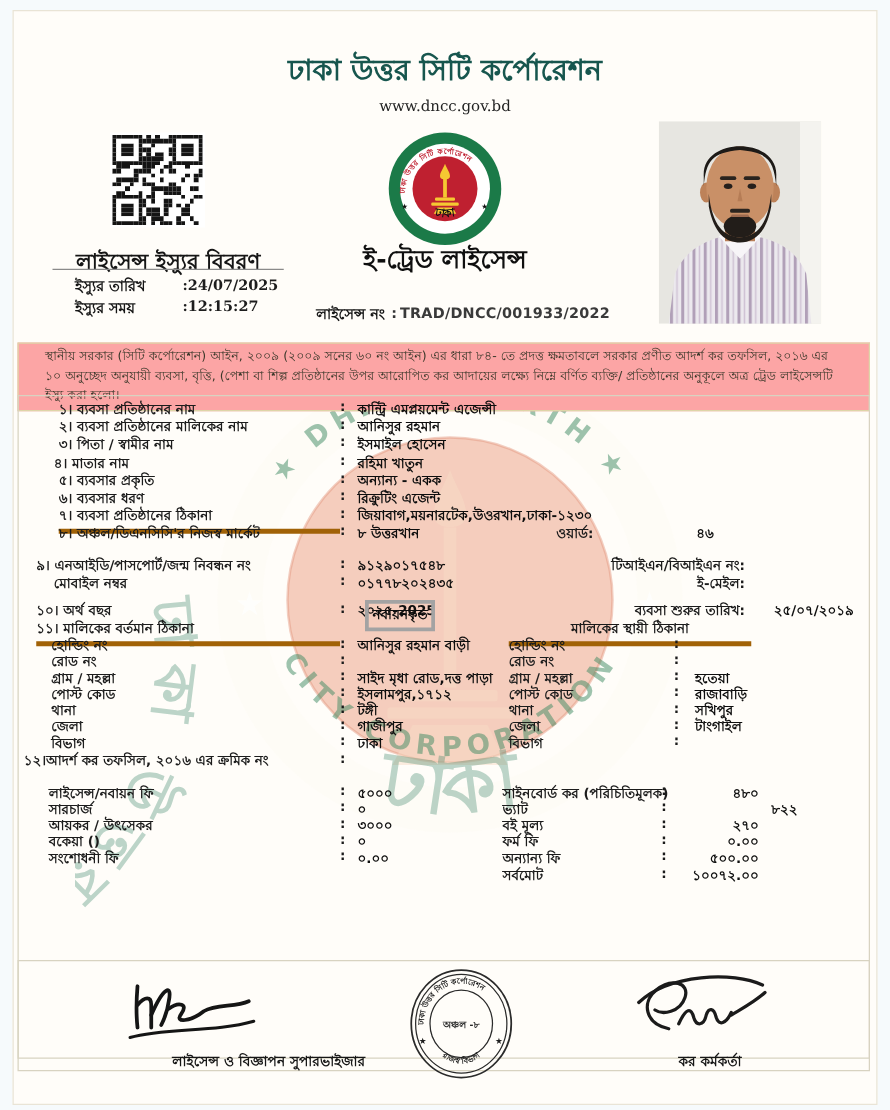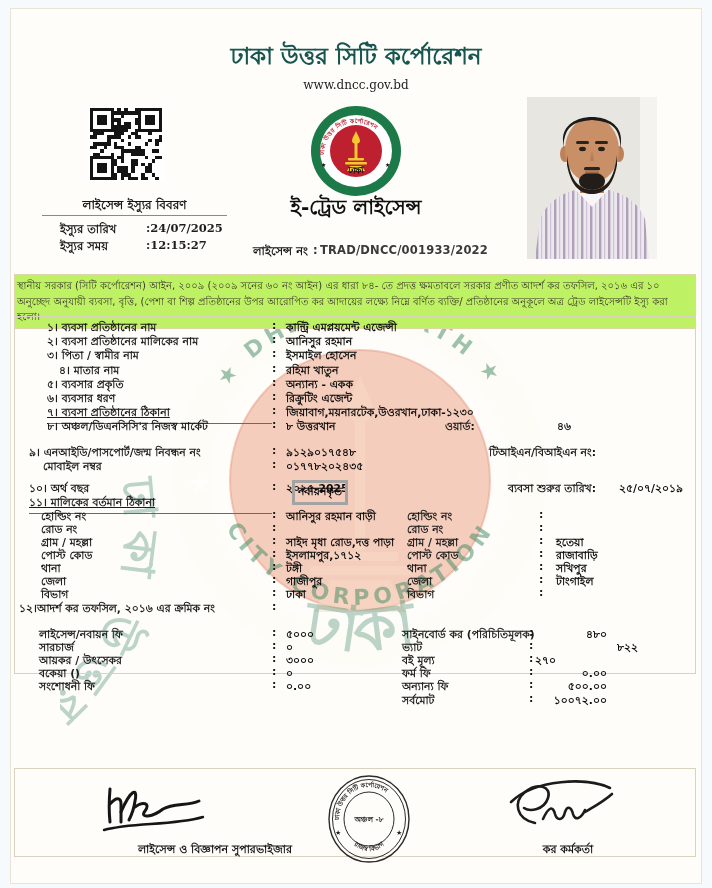--- a/index.html
+++ b/index.html
@@ -6,41 +6,41 @@
   .page{position:relative;width:712px;height:888px;background:#f6fafc;overflow:hidden;}
   .card{position:absolute;left:10px;top:8px;width:690px;height:874px;background:#fffdf9;border:1px solid #e9e4d6;z-index:1;}
   .wm{position:absolute;left:60px;top:180px;width:600px;height:600px;z-index:2;pointer-events:none;}
   .org-title{position:absolute;left:0;top:38px;width:712px;text-align:center;font-size:23px;font-weight:800;color:#17564e;z-index:3;}
   .website{position:absolute;left:0;top:78px;width:712px;text-align:center;font-size:12px;color:#222;font-family:"DejaVu Serif",serif;z-index:3;}
   .qr{position:absolute;left:88px;top:106px;width:76px;height:76px;background:#fff;z-index:3;}
   .qr-grid{display:grid;grid-template-columns:repeat(21,1fr);grid-template-rows:repeat(21,1fr);width:72px;height:72px;margin:2px;}
   .qm{background:#fff;} .qm.on{background:#141414;}
   .logo{position:absolute;left:310px;top:105px;width:92px;height:92px;z-index:3;}
   .photo{position:absolute;left:527px;top:97px;width:130px;height:162px;z-index:3;}
-  .issue-title{position:absolute;left:42px;top:196px;width:185px;text-align:center;font-size:12px;font-weight:700;color:#161616;z-index:3;}
+  .issue-title{position:absolute;left:42px;top:196px;width:185px;text-align:center;font-size:17px;font-weight:700;color:#161616;z-index:3;}
   .issue-hr{position:absolute;left:42px;top:215px;width:185px;border-top:1px solid #8a8a8a;z-index:3;}
   .issue-row{position:absolute;left:0;height:15px;font-size:11.5px;z-index:3;white-space:nowrap;}
   .issue-row .l{position:absolute;left:60px;font-weight:700;color:#161616;}
   .issue-row .v{position:absolute;left:146px;font-family:"DejaVu Serif",serif;font-weight:600;color:#1d1d1d;}
   .doc-title{position:absolute;left:0;top:192px;width:712px;text-align:center;font-size:20px;font-weight:800;color:#0f0f0f;z-index:3;}
   .lic-row{position:absolute;top:243px;left:0;width:712px;height:16px;font-size:11.5px;z-index:3;}
   .lic-row .l{position:absolute;left:253px;font-weight:700;color:#161616;}
   .lic-row .c{position:absolute;left:313px;font-weight:700;color:#333;}
   .lic-row .v{position:absolute;left:320px;font-weight:700;color:#3a3a3a;letter-spacing:.2px;}
-  .notice{position:absolute;left:14px;top:274px;width:682px;box-sizing:border-box;background:#bef264;border:1px solid #ded5a8;padding:3px 2px;font-size:10px;line-height:1.55;color:#3b382a;z-index:3;}
+  .notice{position:absolute;left:14px;top:274px;width:682px;box-sizing:border-box;background:#fca5a5;border:1px solid #ded5a8;padding:3px 21px;font-size:10px;line-height:1.55;color:#3b382a;z-index:3;}
   .box{position:absolute;left:14px;width:682px;border:1px solid #d8d3c1;box-sizing:border-box;z-index:3;background:transparent;}
-  .box-main{top:316px;height:358px;}
+  .box-main{top:316px;height:531px;}
   .box-foot{top:768px;height:89px;}
   .mrow{position:absolute;left:0;width:100%;height:14px;font-size:10.8px;color:#1b1b1b;}
   .mrow span{position:absolute;top:0;white-space:nowrap;}
   .lb{font-weight:600;color:#1c1c1c;}
   .cl{left:257px;font-weight:600;}
   .vl{left:271px;font-weight:700;color:#0e0e0e;}
   .rlab{left:380px;width:201px;text-align:right;font-weight:600;}
-  .ulined{border-bottom:1px solid #a16207;display:inline-block;text-decoration:underline;}
+  .ulined{border-bottom:4px solid #a16207;display:inline-block;}
   .badge{display:inline-block;border:3px solid #a3a3a3;padding:0 3px;margin-left:6px;font-weight:700;}
   .hdrspan{font-weight:700;}
   .validity{position:absolute;left:0;top:408px;width:100%;text-align:center;font-size:11.5px;font-weight:700;color:#131313;}
   .sig{position:absolute;z-index:4;}
   .foot-label{position:absolute;top:72px;font-size:11px;font-weight:600;color:#161616;text-align:center;z-index:4;}
 </style>
 </head>
 <body>
 
 <div class="page">
@@ -618,21 +618,21 @@
         <span class="lb" style="left:32px">২। ব্যবসা প্রতিষ্ঠানের মালিকের নাম</span>
         <span class="cl">:</span>
         <span class="vl">আনিসুর রহমান</span>
       </div>
     <div class="mrow" style="top:30px">
         <span class="lb" style="left:32px">৩। পিতা / স্বামীর নাম</span>
         <span class="cl">:</span>
         <span class="vl">ইসমাইল হোসেন</span>
       </div>
     <div class="mrow" style="top:45px">
-        <span class="lb" style="left:44px">৪। মাতার নাম</span>
+        <span class="lb" style="left:28px">৪। মাতার নাম</span>
         <span class="cl">:</span>
         <span class="vl">রহিমা খাতুন</span>
       </div>
     <div class="mrow" style="top:59px">
         <span class="lb" style="left:32px">৫। ব্যবসার প্রকৃতি</span>
         <span class="cl">:</span>
         <span class="vl">অন্যান্য - একক</span>
       </div>
     <div class="mrow" style="top:73px">
         <span class="lb" style="left:32px">৬। ব্যবসার ধরণ</span>
@@ -655,35 +655,37 @@
     <div class="mrow" style="top:127px">
         <span class="lb" style="left:14px">৯। এনআইডি/পাসপোর্ট/জন্ম নিবন্ধন নং</span>
         <span class="cl">:</span>
         <span class="vl">৯১২৯০১৭৫৪৮</span>
         <span class="rlab">টিআইএন/বিআইএন নং:</span>
       </div>
     <div class="mrow" style="top:141px">
         <span class="lb" style="left:28px">মোবাইল নম্বর</span>
         <span class="cl">:</span>
         <span class="vl">০১৭৭৮২০২৪৩৫</span>
+        <span class="rlab">ই-মেইল:</span>
       </div>
 
     <div class="mrow" style="top:163px">
         <span class="lb" style="left:14px">১০। অর্থ বছর</span>
         <span class="cl">:</span>
         <span class="vl">
           <span>২০২৫-2025</span>
           <span class="badge">নবায়নকৃত</span>
         </span>
         <span class="rlab">ব্যবসা শুরুর তারিখ:</span>
         <span class="vl" style="left:604px">২৫/০৭/২০১৯</span>
       </div>
 
     <div class="mrow" style="top:177px">
         <span class="lb ulined" style="left:14px;width:243px">১১। মালিকের বর্তমান ঠিকানা</span>
+        <span class="hdrspan ulined" style="left:392px;width:194px;text-align:center">মালিকের স্থায়ী ঠিকানা</span>
       </div>
 
     <div class="mrow" style="top:191px">
         <span class="lb" style="left:26px">হোল্ডিং নং</span>
         <span class="cl">:</span>
         <span class="vl">আনিসুর রহমান বাড়ী</span>
         <span class="lb" style="left:392px">হোল্ডিং নং</span>
         <span class="cl" style="left:524px">:</span>
         <span class="vl" style="left:541px"></span>
       </div>
@@ -756,21 +758,21 @@
         <span class="lb" style="left:387px">ভ্যাট</span>
         <span class="cl" style="left:514px">:</span>
         <span class="vl" style="left:551px;width:72px;text-align:right">৮২২</span>
       </div>
     <div class="mrow" style="top:335px">
         <span class="lb" style="left:24px">আয়কর / উৎসেকর</span>
         <span class="cl">:</span>
         <span class="vl">৩০০০</span>
         <span class="lb" style="left:387px">বই মূল্য</span>
         <span class="cl" style="left:514px">:</span>
-        <span class="vl" style="left:520px;width:72px;">২৭০</span>
+        <span class="vl" style="left:520px;width:72px;text-align:right">২৭০</span>
       </div>
     <div class="mrow" style="top:348px">
         <span class="lb" style="left:24px">বকেয়া ()</span>
         <span class="cl">:</span>
         <span class="vl">০</span>
         <span class="lb" style="left:387px">ফর্ম ফি</span>
         <span class="cl" style="left:514px">:</span>
         <span class="vl" style="left:520px;width:72px;text-align:right">০.০০</span>
       </div>
     <div class="mrow" style="top:361px">

